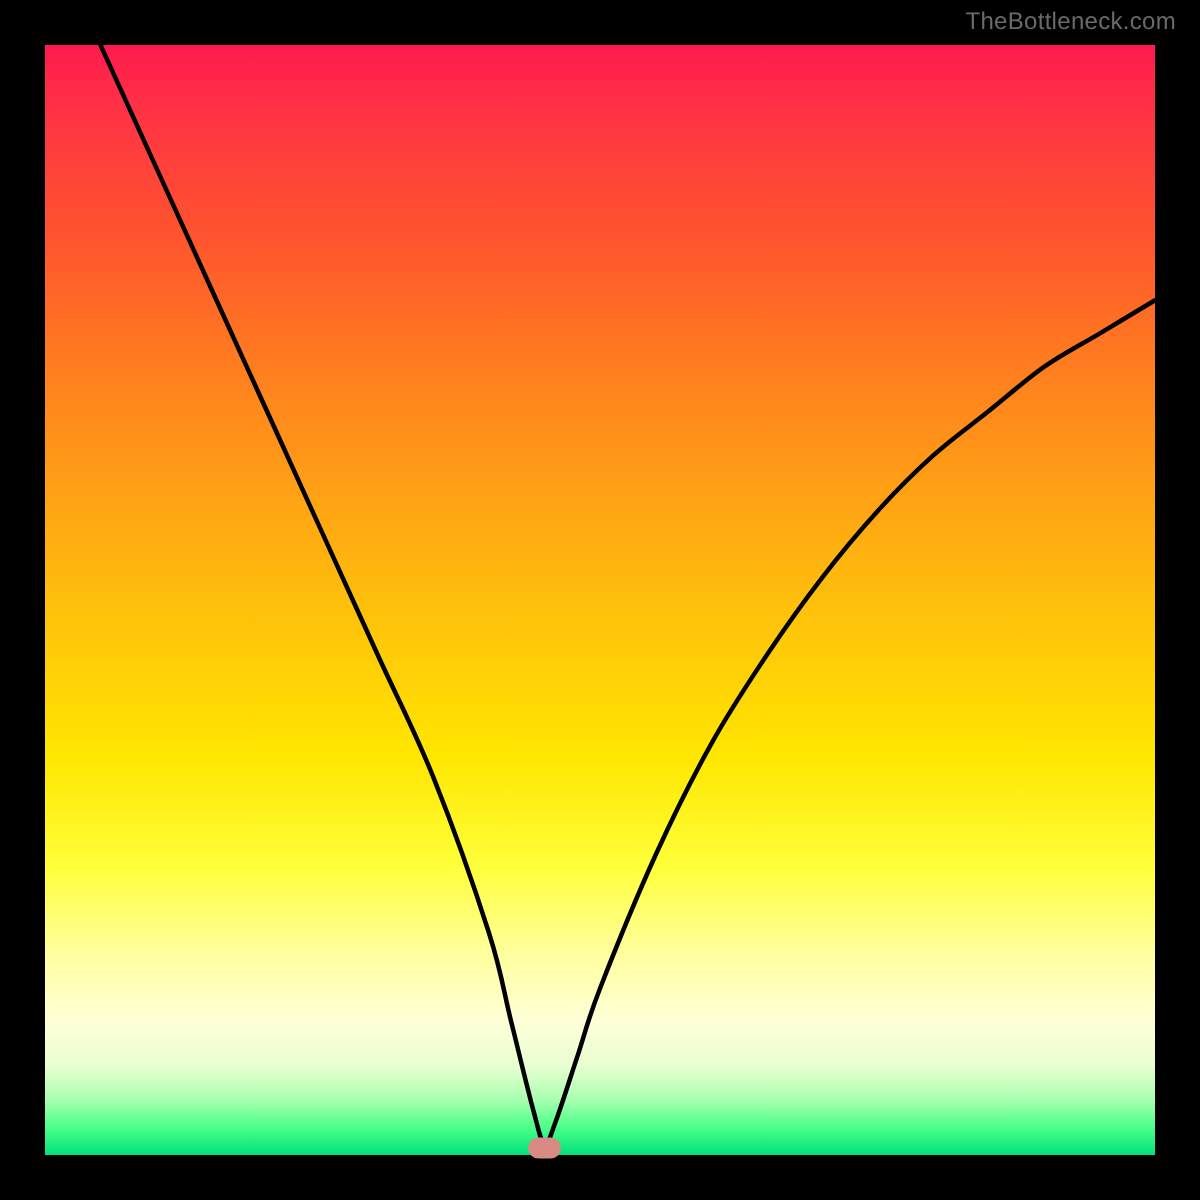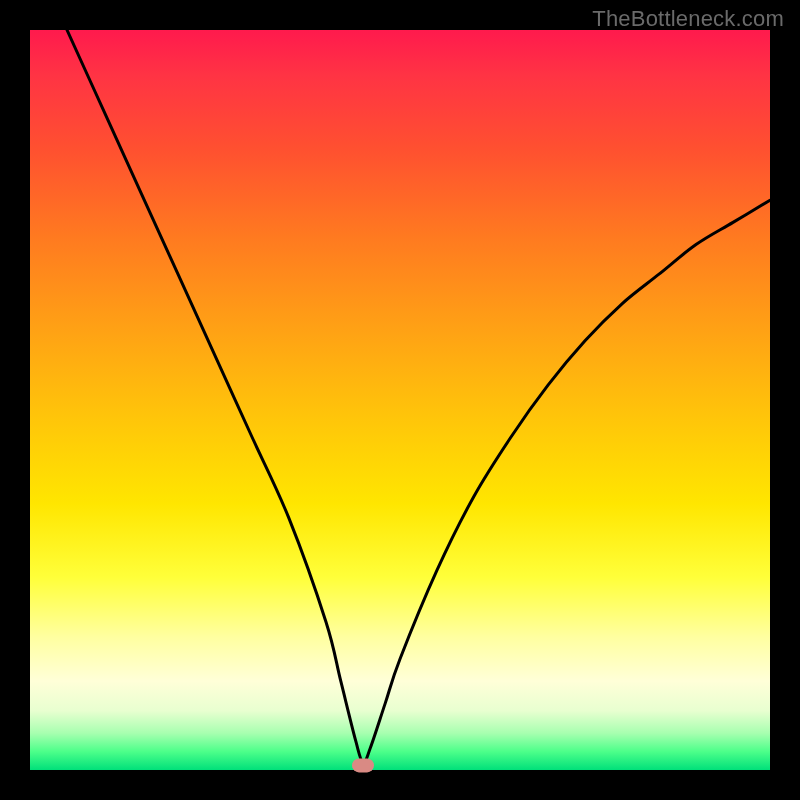--- a/index.html
+++ b/index.html
@@ -42,21 +42,21 @@
       #a8ffb0 95%,
       #4dff8a 97.5%,
       #00e07a 100%
     );
   }
   .watermark {
     position: absolute;
     top: 6px;
     right: 16px;
     color: #6a6a6a;
-    font-size: 22px;
+    font-size: 16px;
     font-weight: 500;
     letter-spacing: 0.2px;
     user-select: none;
   }
   svg.curve {
     position: absolute;
     left: 0;
     top: 0;
     width: 740px;
     height: 740px;

